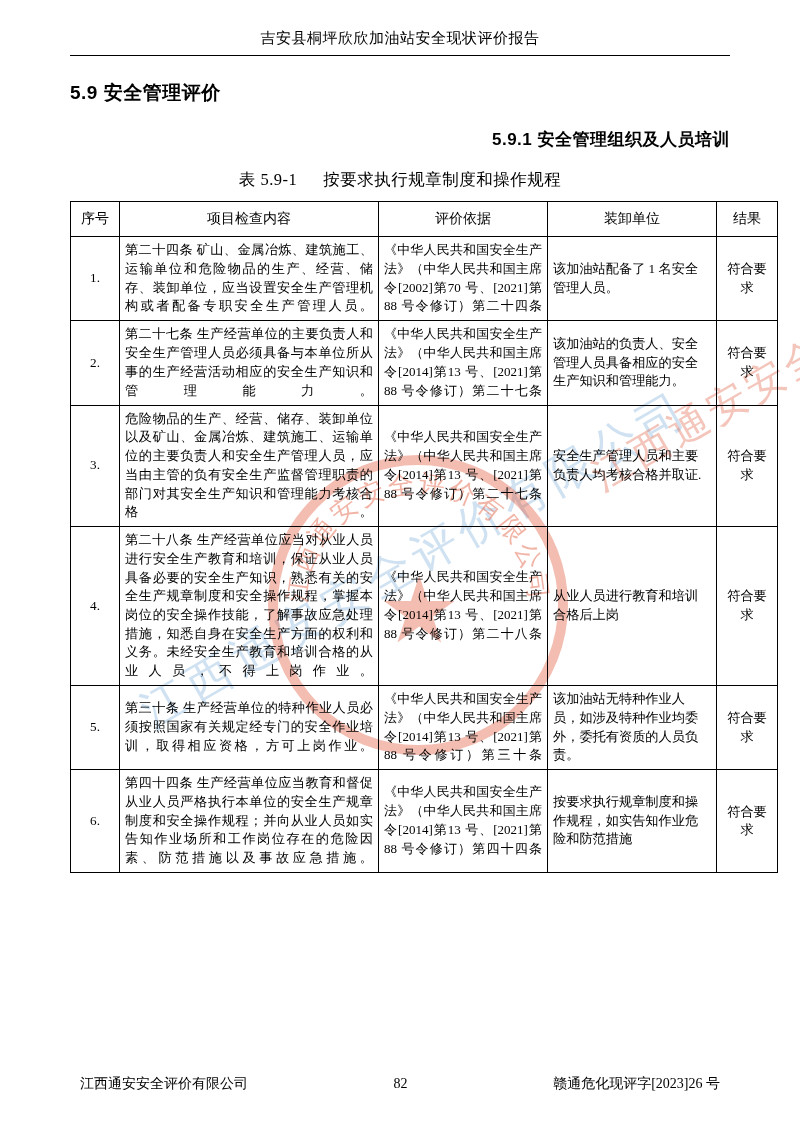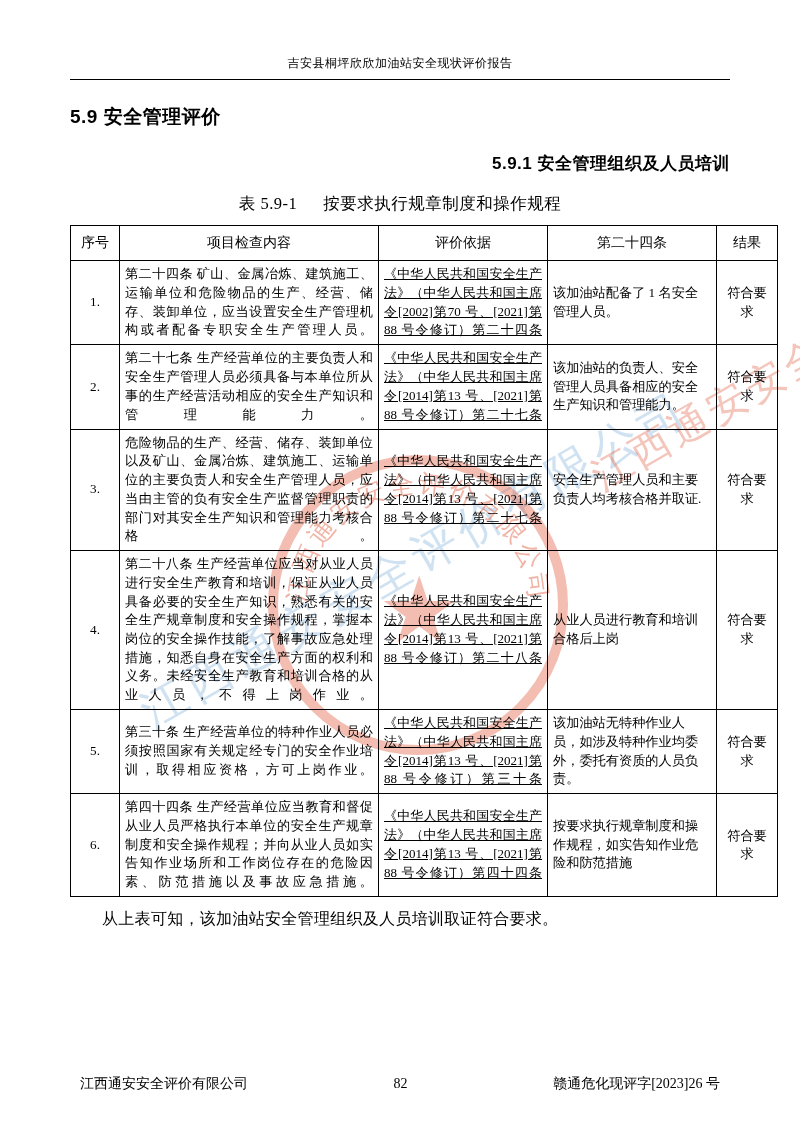--- a/index.html
+++ b/index.html
@@ -18,23 +18,23 @@
   .page {
     position: relative;
     width: 800px;
     height: 1131px;
     box-sizing: border-box;
     padding: 0 70px;
   }
 
   
   .doc-header {
-    padding-top: 55px;
-    text-align: center;
-    font-size: 12px;
+    padding-top: 29px;
+    text-align: center;
+    font-size: 15px;
     letter-spacing: 0.5px;
     padding-bottom: 7px;
     border-bottom: 1px solid #000;
   }
 
   
   h2.sec {
     font-family: "Liberation Sans", sans-serif;
     font-weight: bold;
     font-size: 19px;
@@ -88,21 +88,20 @@
 
   td.cell-just {
     text-align: justify;
     text-align-last: justify;
   }
   td.cell-left { text-align: left; }
 
   .basis-cell {
     font-size: 13px;
     line-height: 1.45;
-    text-decoration: underline;
   }
   .result-cell {
     text-align: center;
     font-size: 13.2px;
     line-height: 1.4;
   }
 
   
   .after-table {
     margin-top: 12px;
@@ -236,21 +235,21 @@
     <div class="table-caption">
       <span>表 5.9-1</span><span class="gap"></span><span>按要求执行规章制度和操作规程</span>
     </div>
 
     <table class="chk">
       <thead>
         <tr>
           <th class="col-no">序号</th>
           <th class="col-item">项目检查内容</th>
           <th class="col-basis">评价依据</th>
-          <th class="col-record">第二十四条</th>
+          <th class="col-record">装卸单位</th>
           <th class="col-result">结果</th>
         </tr>
       </thead>
       <tbody>
         <tr>
           <td class="col-no">1.</td>
           <td class="cell-just">第二十四条 矿山、金属冶炼、建筑施工、运输单位和危险物品的生产、经营、储存、装卸单位，应当设置安全生产管理机构或者配备专职安全生产管理人员。</td>
           <td class="basis-cell cell-just">《中华人民共和国安全生产法》（中华人民共和国主席令[2002]第70 号、[2021]第 88 号令修订）第二十四条</td>
           <td class="cell-left">该加油站配备了 1 名安全管理人员。</td>
           <td class="result-cell">符合要求</td>
@@ -286,21 +285,20 @@
         <tr>
           <td class="col-no">6.</td>
           <td class="cell-just">第四十四条 生产经营单位应当教育和督促从业人员严格执行本单位的安全生产规章制度和安全操作规程；并向从业人员如实告知作业场所和工作岗位存在的危险因素、防范措施以及事故应急措施。</td>
           <td class="basis-cell cell-just">《中华人民共和国安全生产法》（中华人民共和国主席令[2014]第13 号、[2021]第 88 号令修订）第四十四条</td>
           <td class="cell-left">按要求执行规章制度和操作规程，如实告知作业危险和防范措施</td>
           <td class="result-cell">符合要求</td>
         </tr>
       </tbody>
     </table>
 
-    <p class="after-table">从上表可知，该加油站安全管理组织及人员培训取证符合要求。</p>
 
 
 
   </div>
 
   <div class="doc-footer">
     <span>江西通安安全评价有限公司</span>
     <span class="mid">82</span>
     <span>赣通危化现评字[2023]26 号</span>
   </div>

